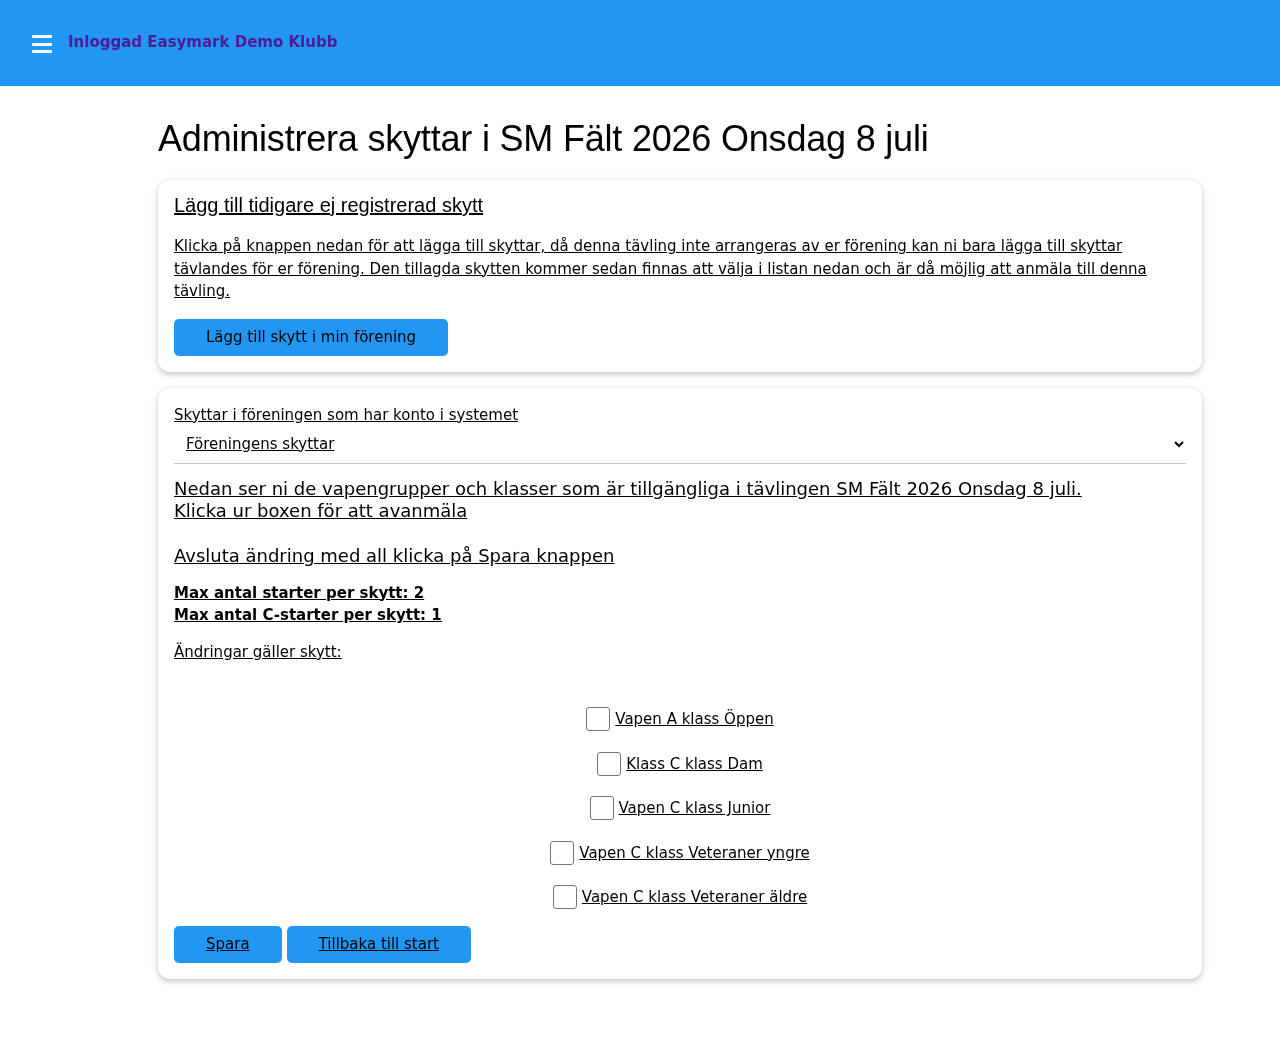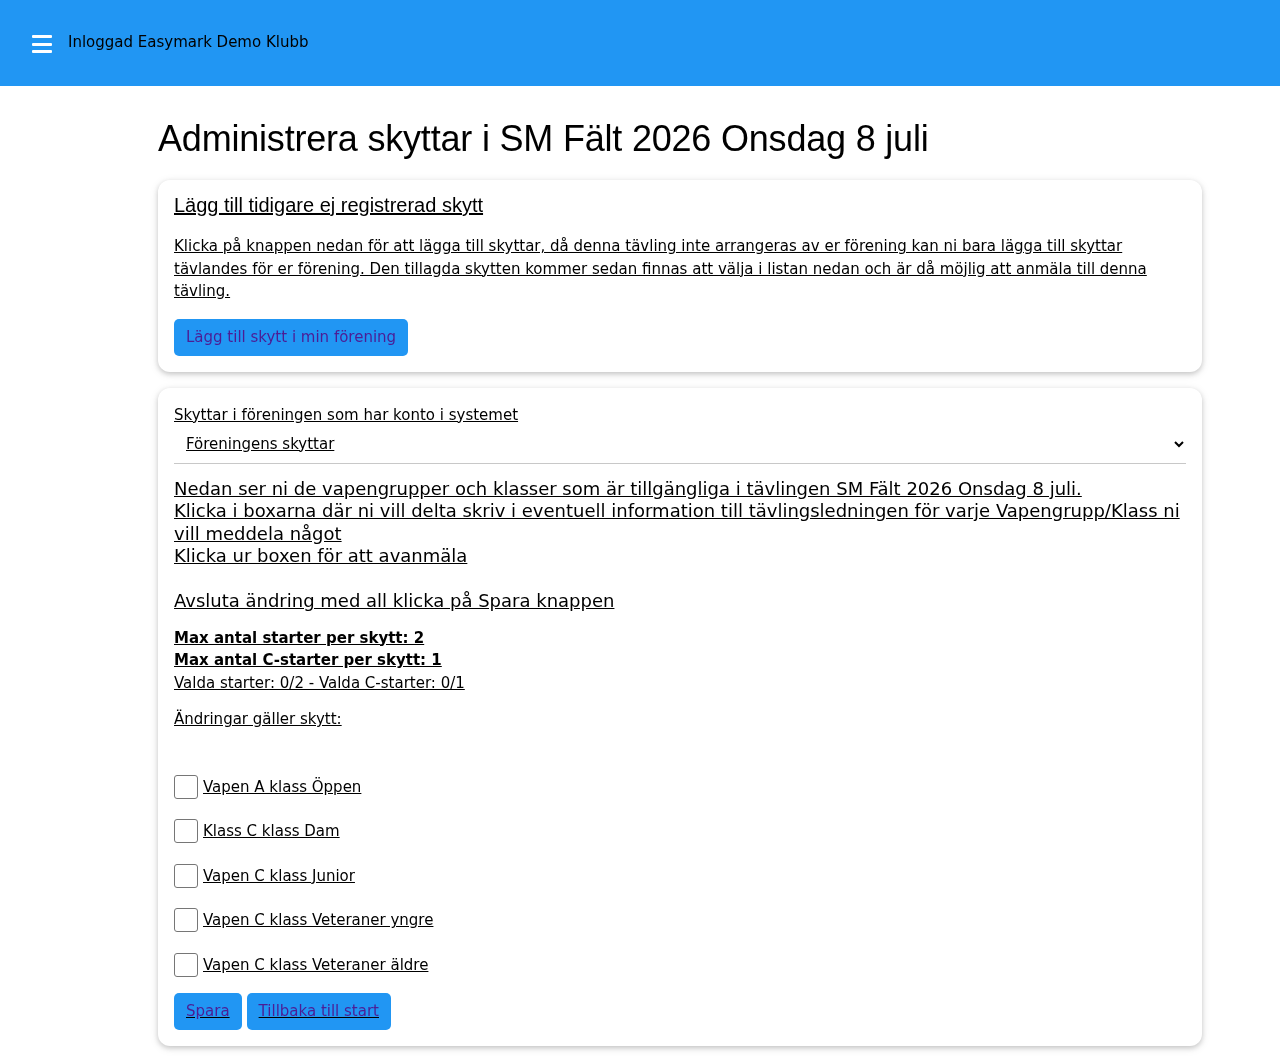--- a/index.html
+++ b/index.html
@@ -31,22 +31,23 @@
     }
     .menu-btn span {
       display: block;
       height: 3px;
       width: 20px;
       background: #fff;
       border-radius: 1px;
     }
     .topbar-title {
       font-size: 15px;
-      color: #000000;
+      color: #4c1d95;
       margin-top: -2px;
+      font-weight: bold;
     }
     .container {
       width: 1044px;
       margin-left: 158px;
     }
     h1.page-title {
       font-family: "Liberation Sans", sans-serif;
       font-weight: 400;
       font-size: 36px;
       margin-top: 32px;
@@ -67,26 +68,26 @@
       font-weight: 400;
       margin-bottom: 18px;
     }
     .para {
       font-size: 15px;
       line-height: 22.5px;
     }
     .btn {
       display: inline-block;
       background: #2196f3;
-      color: #4c1d95;
+      color: #000000;
       border: none;
       border-radius: 5px;
       font-family: "DejaVu Sans", sans-serif;
       font-size: 15px;
-      padding: 0 12px;
+      padding: 0 32px;
       height: 37px;
       line-height: 37px;
       cursor: pointer;
     }
     .card1 .btn { margin-top: 16px; }
     .card2 { padding-top: 16px; padding-bottom: 16px; }
     .select-label {
       font-size: 15px;
       line-height: 22px;
     }
@@ -113,20 +114,21 @@
     .limits { margin-top: 14px; font-size: 15px; line-height: 22.5px; }
     .limits b { font-weight: 700; }
     .changes-label { margin-top: 14px; font-size: 15px; line-height: 22.5px; }
     .classes { margin-top: 44px; }
     .class-row {
       display: flex;
       align-items: center;
       height: 24px;
       margin-bottom: 20.5px;
       cursor: pointer;
+      justify-content: center;
     }
     .checkbox {
       width: 24px;
       height: 24px;
       border: 1px solid #767676;
       border-radius: 3px;
       background: #fff;
       margin-right: 5px;
       flex-shrink: 0;
     }
@@ -158,30 +160,28 @@
     <div class="select-label">Skyttar i föreningen som har konto i systemet</div>
     <div class="select-wrap">
       <div class="select-value">Föreningens skyttar</div>
       <svg class="chevron" viewBox="0 0 10 10">
         <path d="M1 3 L5 7 L9 3" fill="none" stroke="#000" stroke-width="2"></path>
       </svg>
     </div>
 
     <div class="info-block">
       <div>Nedan ser ni de vapengrupper och klasser som är tillgängliga i tävlingen SM Fält 2026 Onsdag 8 juli.</div>
-      <div>Klicka i boxarna där ni vill delta skriv i eventuell information till tävlingsledningen för varje Vapengrupp/Klass ni vill meddela något</div>
       <div>Klicka ur boxen för att avanmäla</div>
       <div class="spacer"></div>
       <div>Avsluta ändring med all klicka på Spara knappen</div>
     </div>
 
     <div class="limits">
       <div><b>Max antal starter per skytt: 2</b></div>
       <div><b>Max antal C-starter per skytt: 1</b></div>
-      <div>Valda starter: 0/2 - Valda C-starter: 0/1</div>
     </div>
 
     <div class="changes-label">Ändringar gäller skytt:</div>
 
     <div class="classes">
       <label class="class-row">
         <span class="checkbox"></span>
         <span class="class-label">Vapen A klass Öppen</span>
       </label>
       <label class="class-row">

